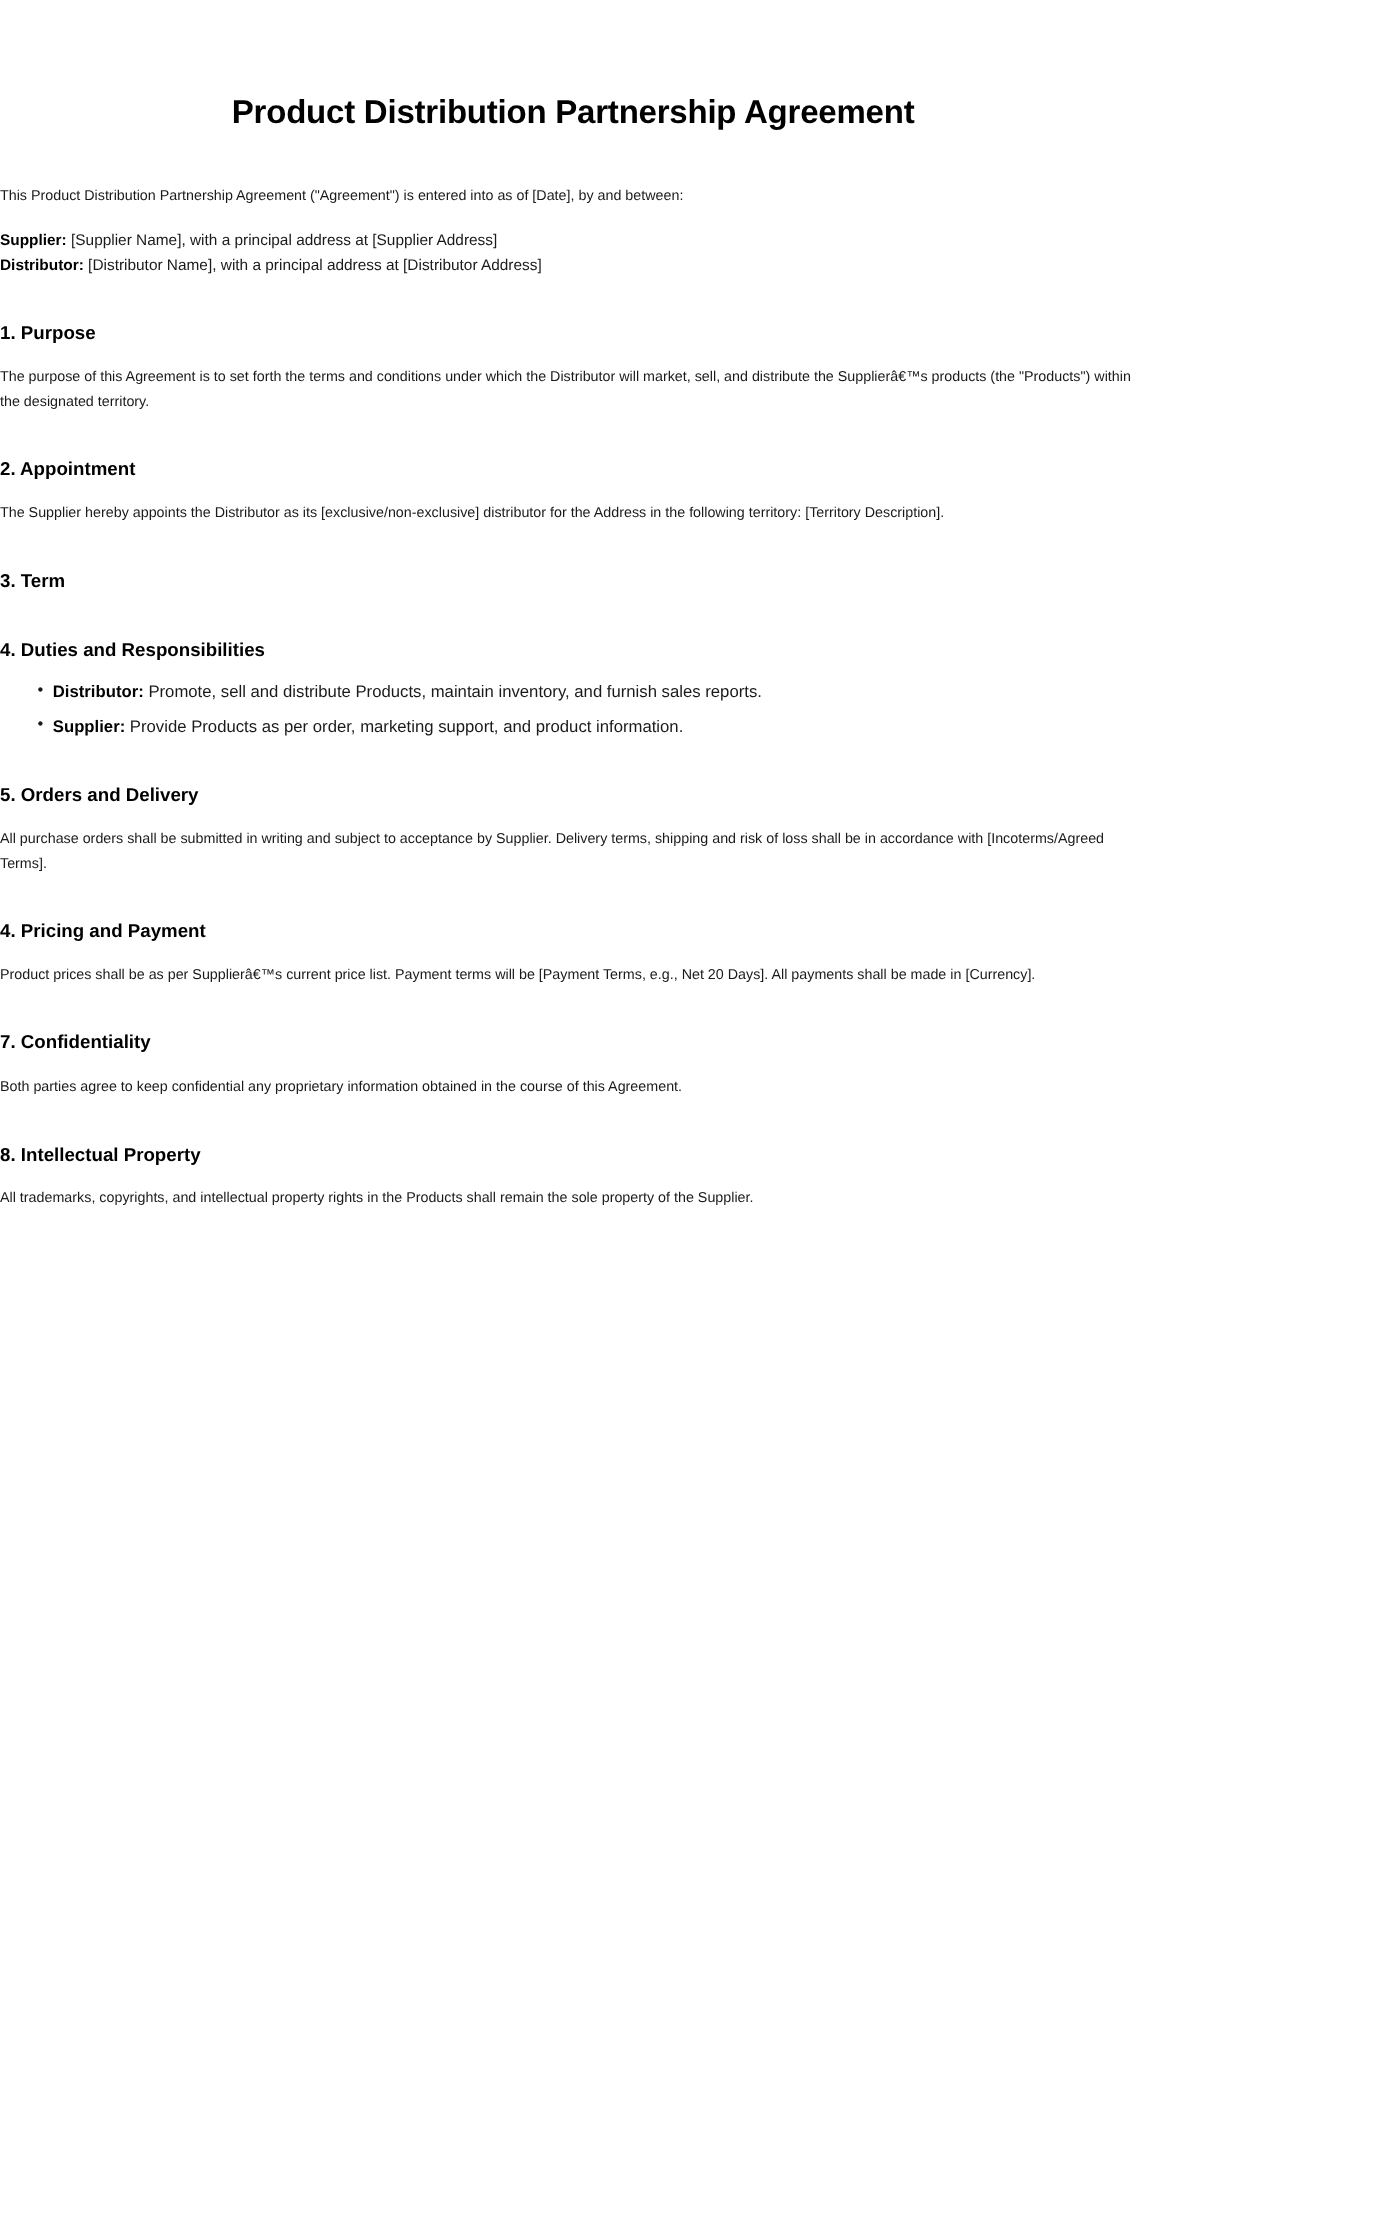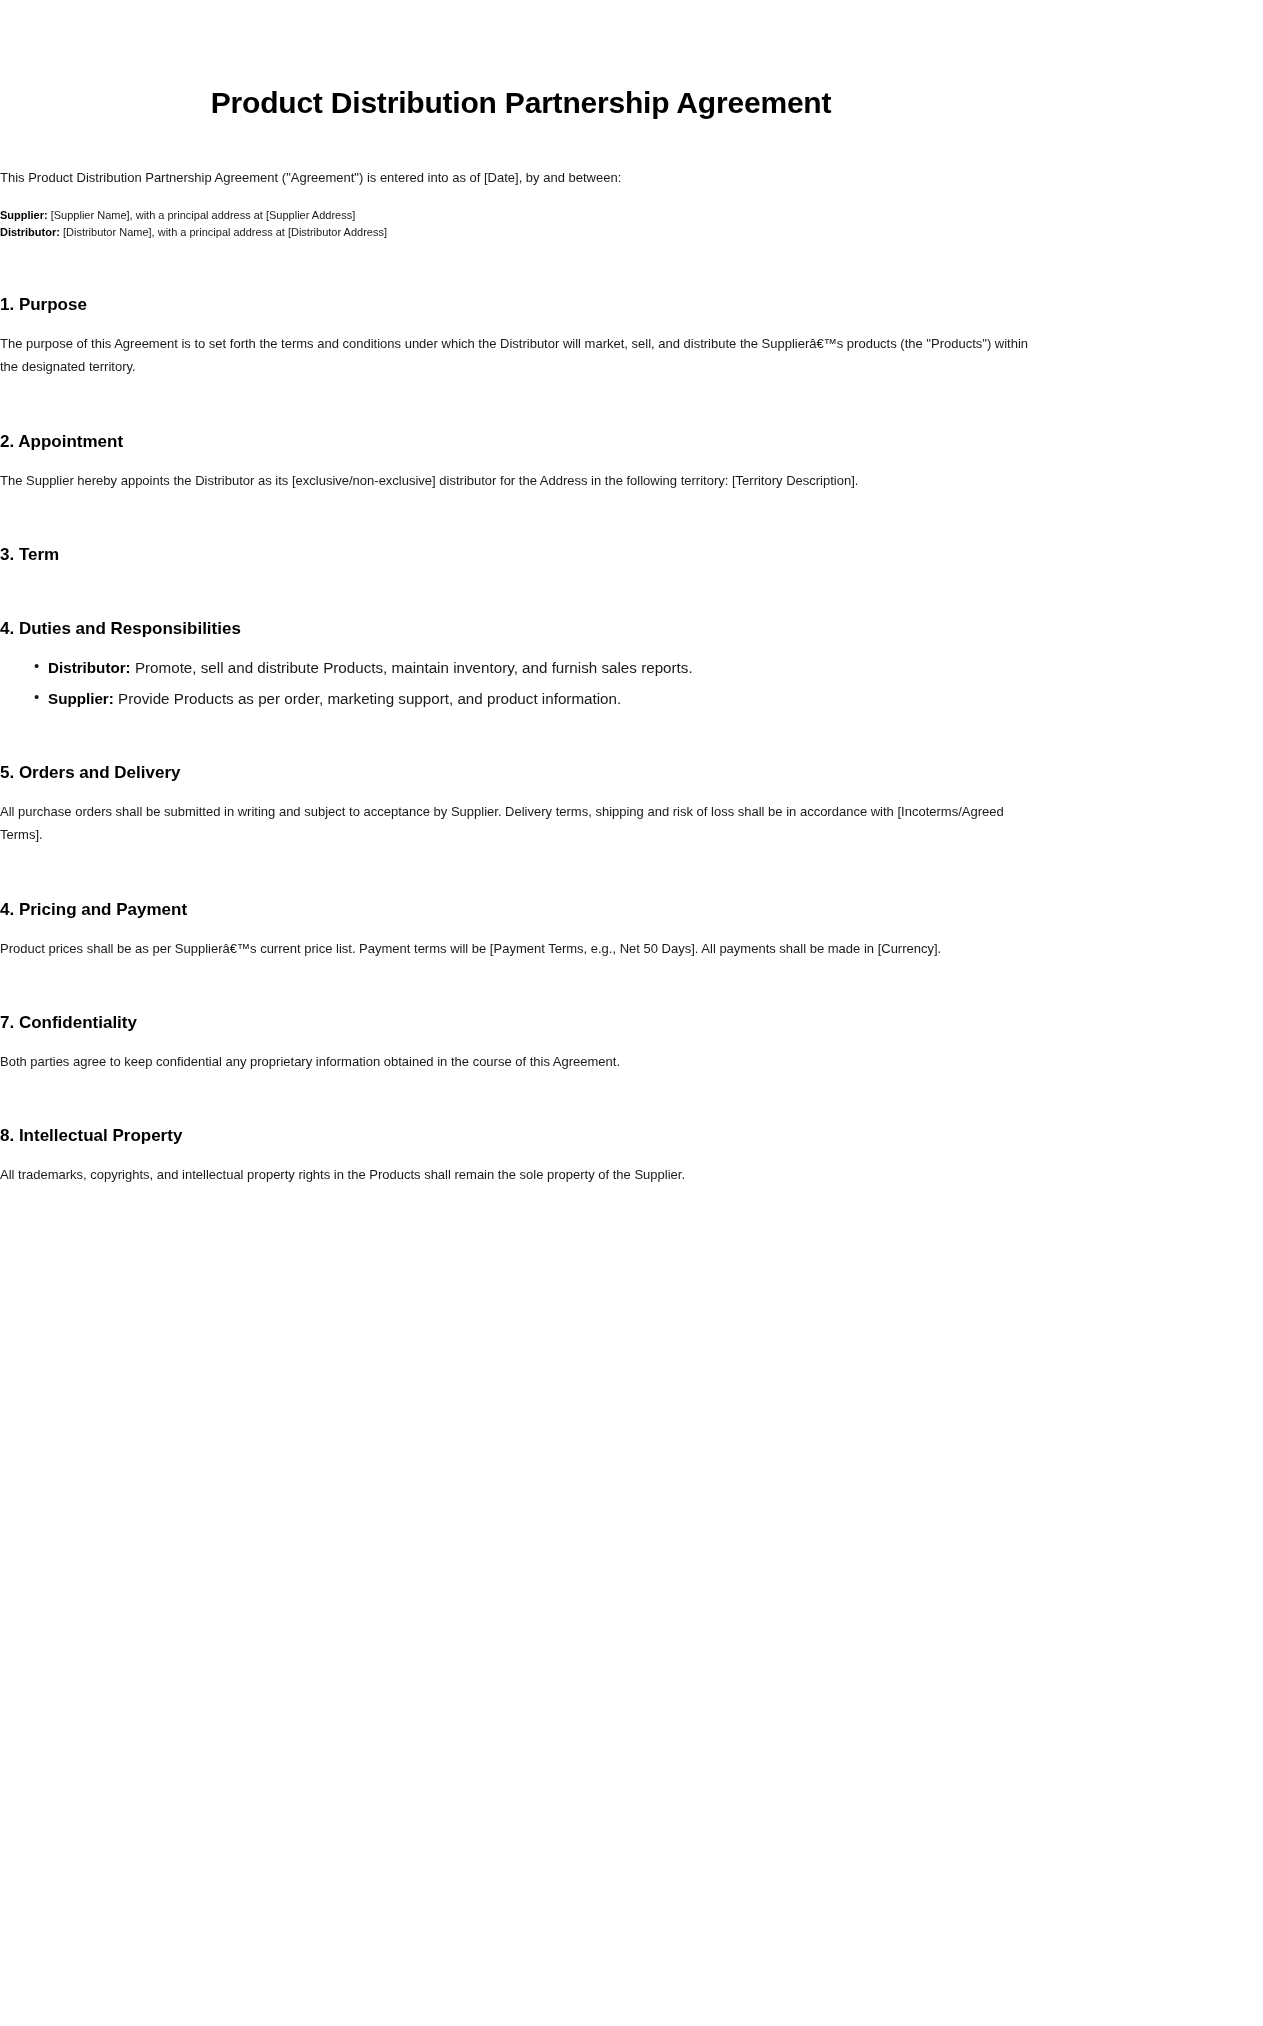--- a/index.html
+++ b/index.html
@@ -37,33 +37,33 @@
     color: #000;
   }
   p.body-text {
     font-size: 13px;
     line-height: 1.78;
     margin: 0 0 18px 0;
     color: #1a1a1a;
     text-align: left;
   }
   .parties {
-    font-size: 11px;
+    font-size: 14px;
     line-height: 1.62;
     margin: 0 0 14px 0;
     color: #1a1a1a;
   }
   .parties .lbl {
     font-weight: bold;
     color: #000;
   }
   h2.section-heading {
     font-size: 17px;
     font-weight: bold;
-    margin: 52px 0 16px 0;
+    margin: 40px 0 16px 0;
     line-height: 1.3;
     color: #000;
   }
   ul.duties-list {
     margin: 0 0 16px 0;
     padding-left: 34px;
     list-style: none;
   }
   ul.duties-list li {
     font-size: 15.2px;
@@ -115,21 +115,21 @@
     <h2 class="section-heading">4. Duties and Responsibilities</h2>
     <ul class="duties-list">
       <li><span class="lbl">Distributor:</span><span> Promote, sell and distribute Products, maintain inventory, and furnish sales reports.</span></li>
       <li><span class="lbl">Supplier:</span><span> Provide Products as per order, marketing support, and product information.</span></li>
     </ul>
 
     <h2 class="section-heading">5. Orders and Delivery</h2>
     <p class="body-text">All purchase orders shall be submitted in writing and subject to acceptance by Supplier. Delivery terms, shipping and risk of loss shall be in accordance with [Incoterms/Agreed Terms].</p>
 
     <h2 class="section-heading">4. Pricing and Payment</h2>
-    <p class="body-text">Product prices shall be as per Supplierâ€™s current price list. Payment terms will be [Payment Terms, e.g., Net 50 Days]. All payments shall be made in [Currency].</p>
+    <p class="body-text">Product prices shall be as per Supplierâ€™s current price list. Payment terms will be [Payment Terms, e.g., Net 20 Days]. All payments shall be made in [Currency].</p>
 
     <h2 class="section-heading">7. Confidentiality</h2>
     <p class="body-text">Both parties agree to keep confidential any proprietary information obtained in the course of this Agreement.</p>
 
     <h2 class="section-heading">8. Intellectual Property</h2>
     <p class="body-text">All trademarks, copyrights, and intellectual property rights in the Products shall remain the sole property of the Supplier.</p>
 
 
     <div class="spacer-bottom"></div>
 

